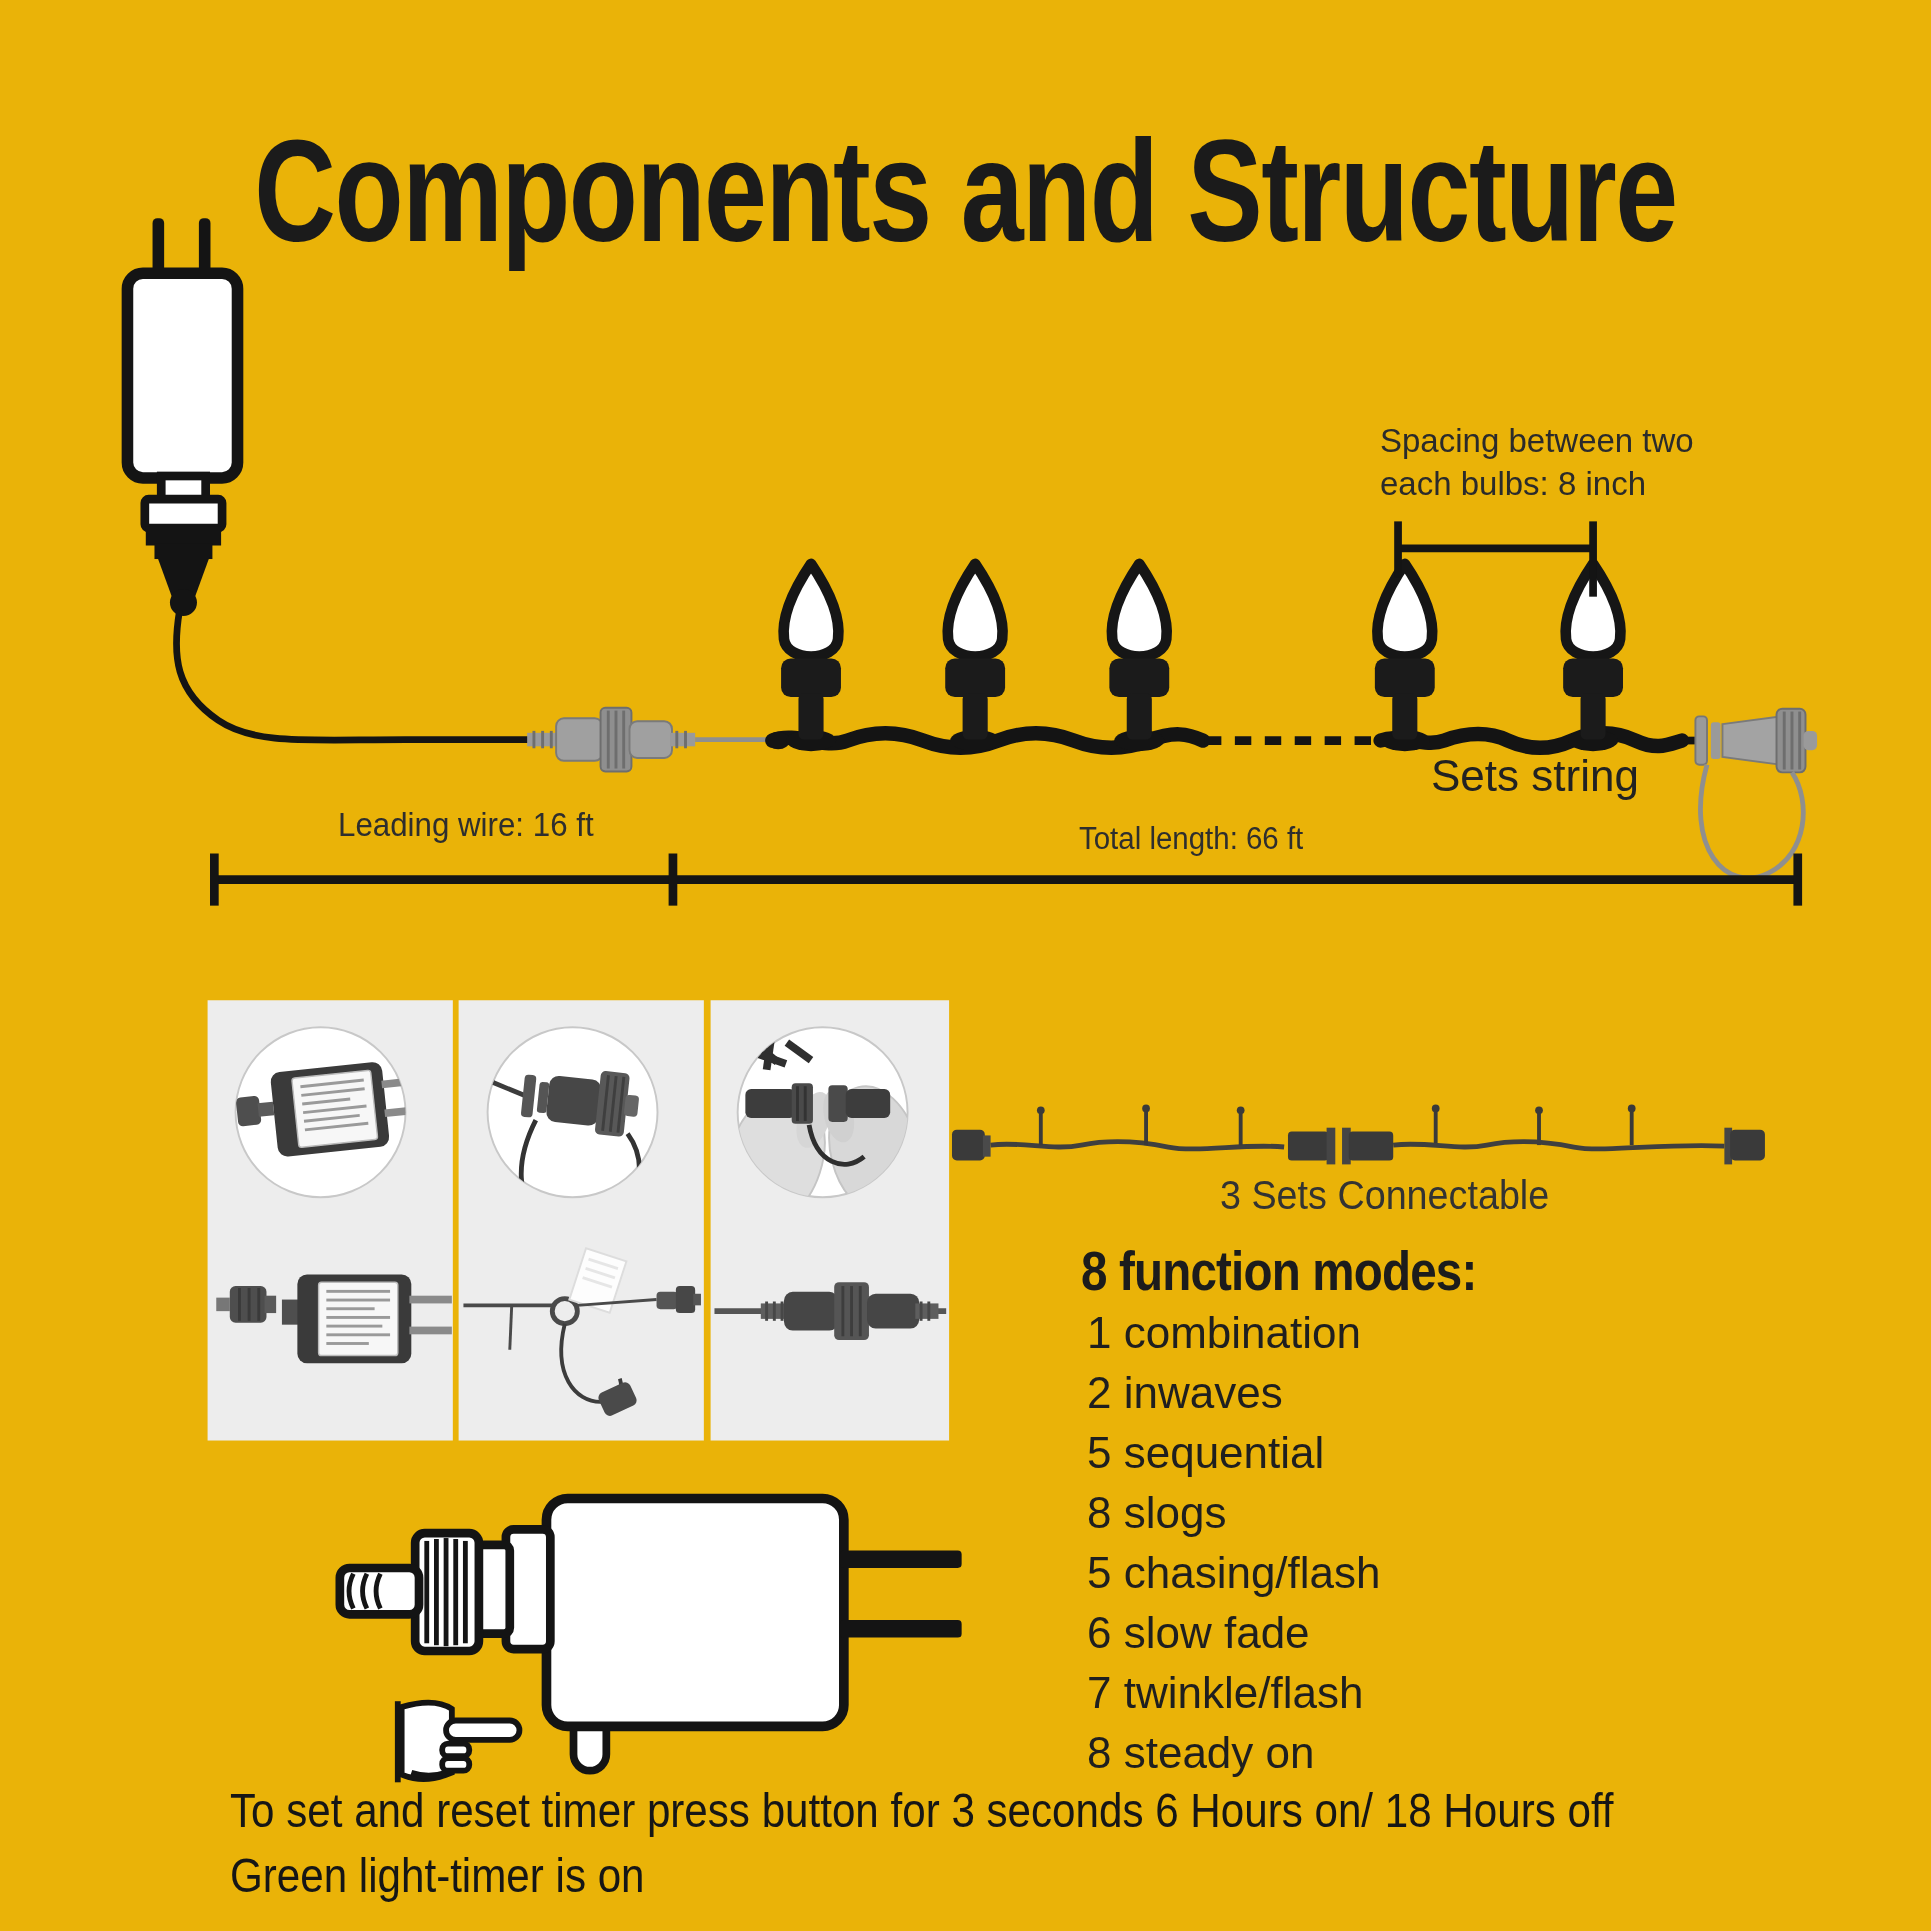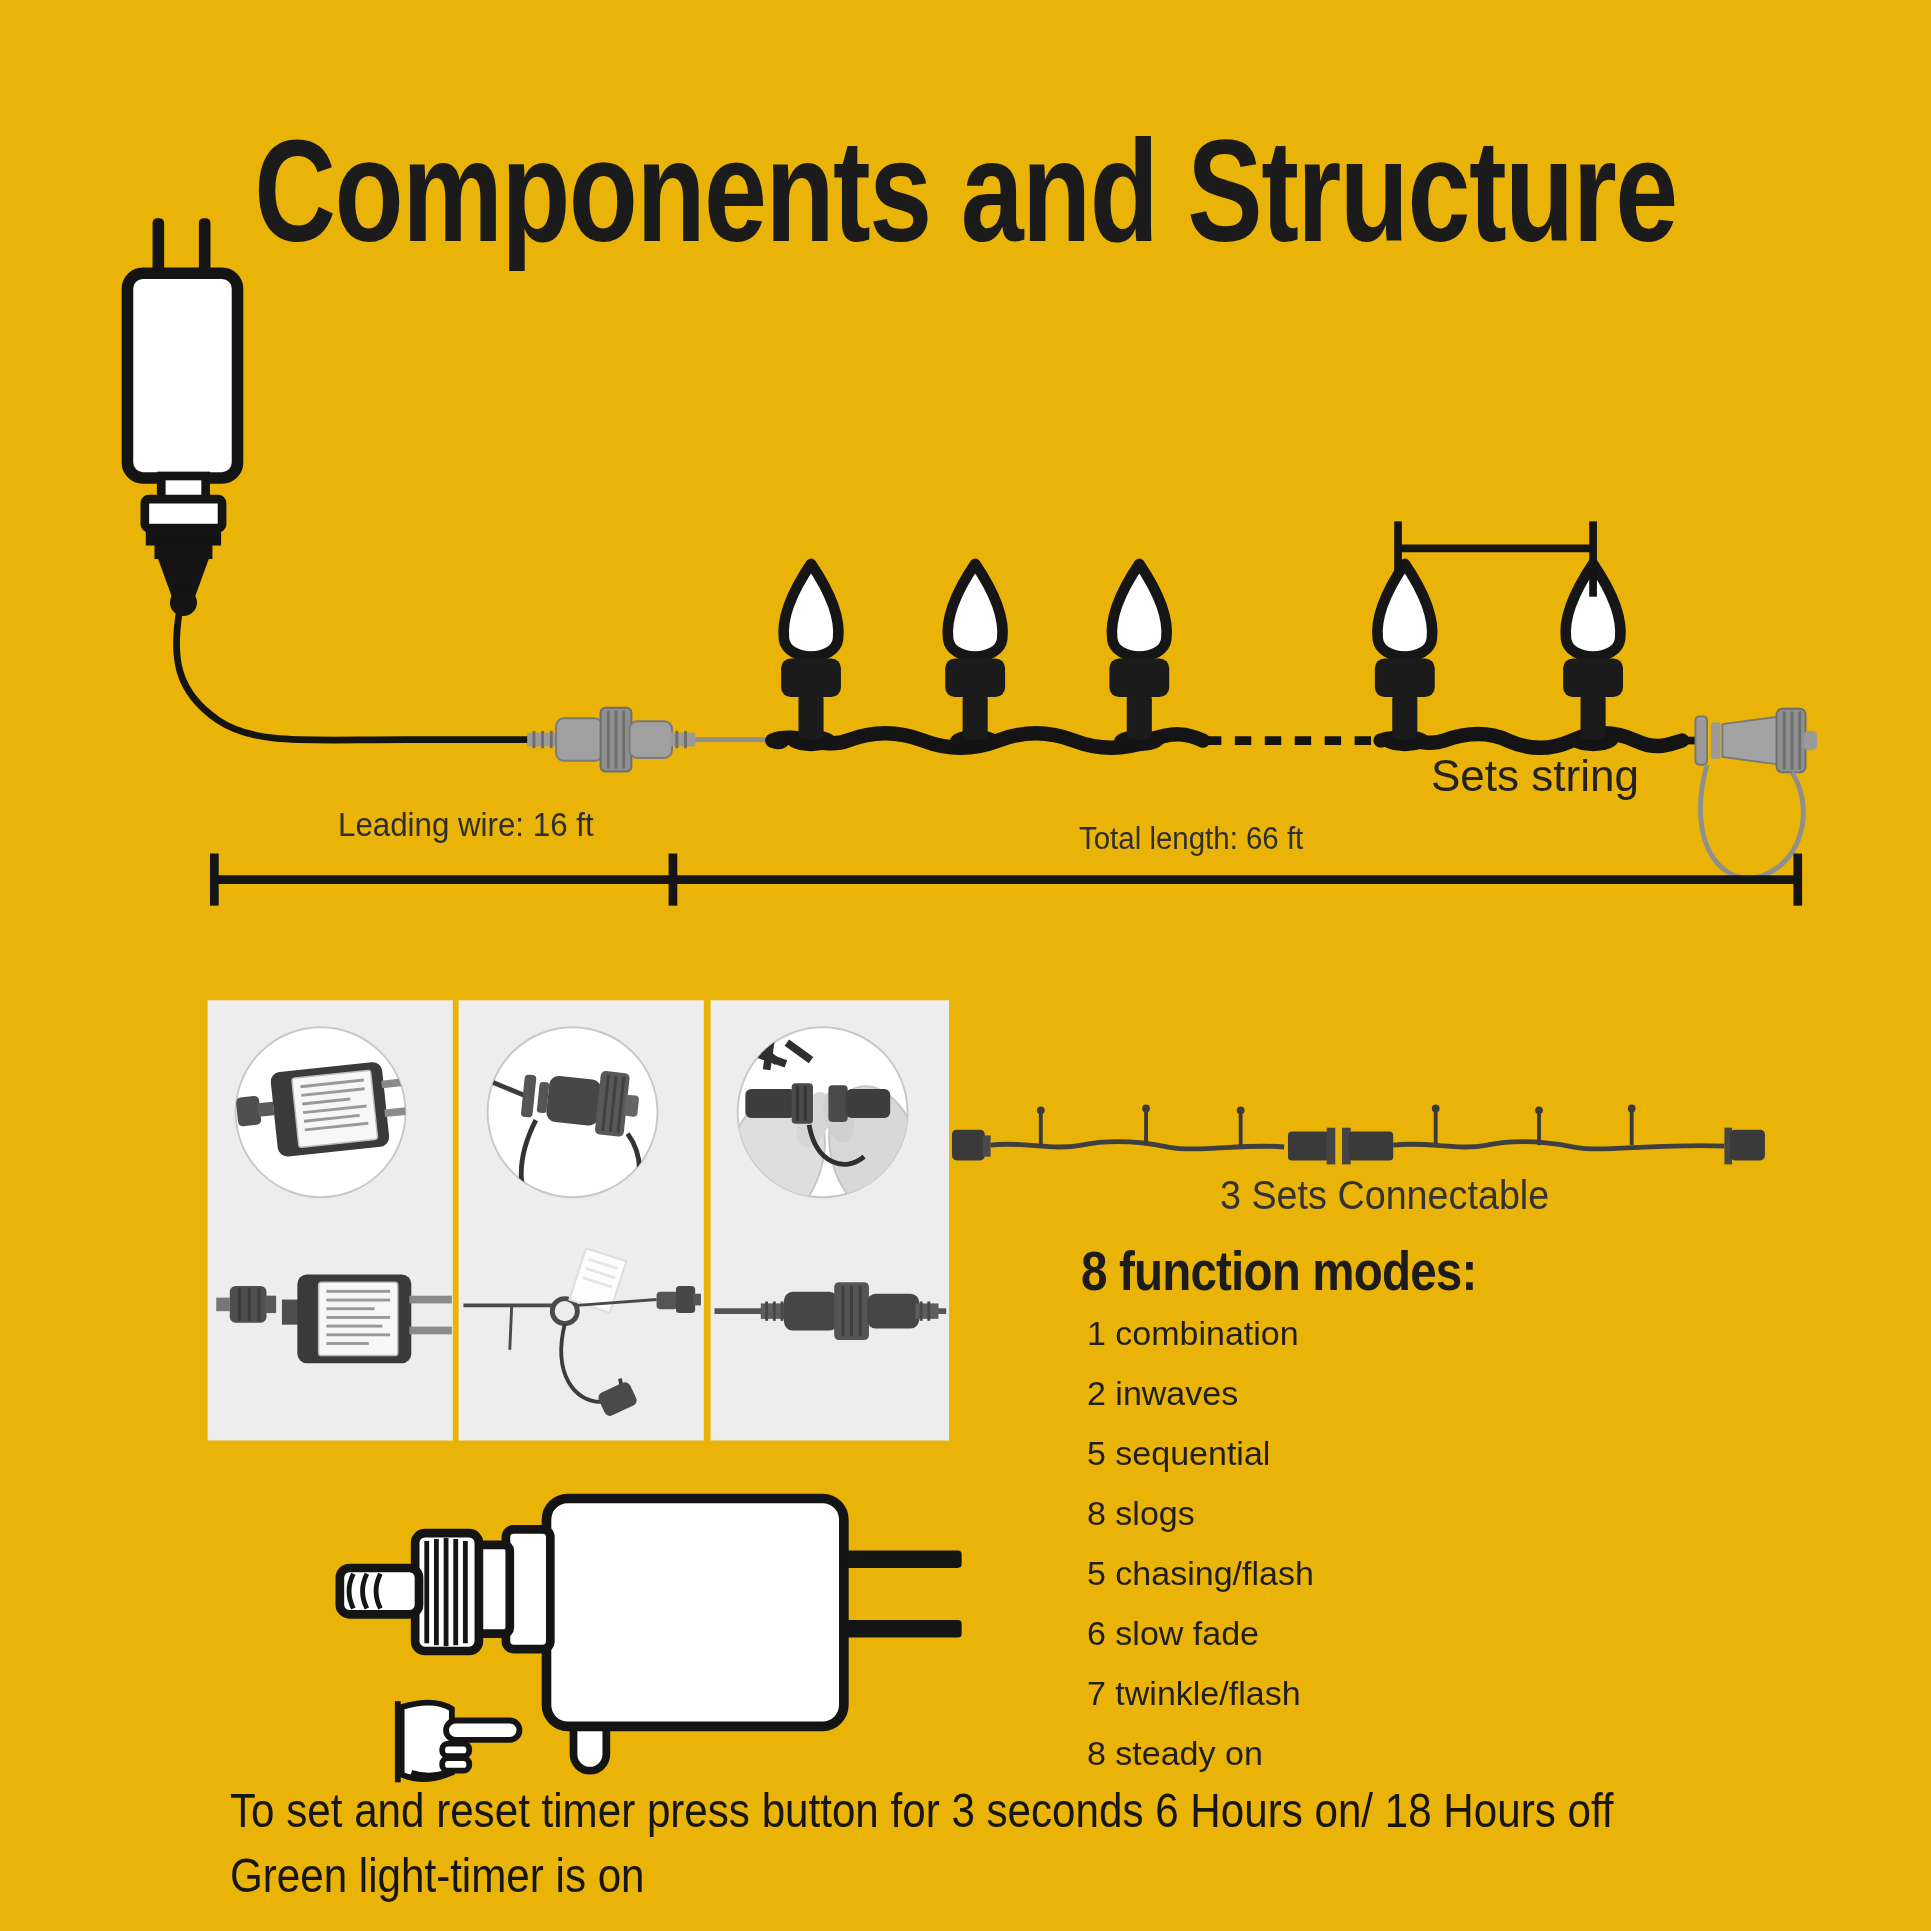--- a/index.html
+++ b/index.html
@@ -17,21 +17,21 @@
   .ul-label{left:289px;top:369px;font-size:27px;line-height:44px;}
   .spacing-label{left:1380px;top:419px;font-size:33px;line-height:43px;color:#2b2b2b;}
   .light-string{left:1431px;top:751px;font-size:44px;color:#222;}
   .leading-wire{left:338px;top:805px;font-size:34px;transform:scaleX(0.92);transform-origin:left top;}
   .total-length{left:1079px;top:821px;font-size:31px;transform:scaleX(0.95);transform-origin:left top;}
   .sets-label{left:1220px;top:1172px;font-size:41px;color:#333;transform:scaleX(0.92);transform-origin:left top;}
   .modes-heading{
     left:1081px;top:1238px;font-size:56px;font-weight:bold;color:#1c1c1c;
     transform:scaleX(0.85);transform-origin:left top;letter-spacing:-1px;
   }
-  .modes-list{left:1087px;top:1303px;font-size:34px;line-height:60px;color:#1f1f1f;}
+  .modes-list{left:1087px;top:1303px;font-size:44px;line-height:60px;color:#1f1f1f;}
   .modes-list div{white-space:nowrap;}
   .footer{
     left:230px;top:1778px;font-size:49px;line-height:65px;color:#161616;
     transform:scaleX(0.86);transform-origin:left top;
   }
 </style>
 </head>
 <body>
 
 <div id="canvas">
@@ -327,20 +327,24 @@
       <rect x="462" y="1782" width="76" height="20" rx="10"></rect>
       <rect x="458" y="1806" width="28" height="13" rx="6"></rect>
       <rect x="458" y="1821" width="28" height="13" rx="6"></rect>
       <path d="M462,1836 q-18,6 -36,0" fill="none"></path>
     </g>
   </svg>
 
   <div class="txt title">Components and Structure</div>
 
 
+  <div class="txt spacing-label">
+    <div>Spacing between two</div>
+    <div>each bulbs: 8 inch</div>
+  </div>
 
   <div class="txt light-string">Sets string</div>
   <div class="txt leading-wire">Leading wire: 16 ft</div>
   <div class="txt total-length">Total length: 66 ft</div>
   <div class="txt sets-label">3 Sets Connectable</div>
 
   <div class="txt modes-heading">8 function modes:</div>
   <div class="txt modes-list">
     <div>1 combination</div>
     <div>2 inwaves</div>

